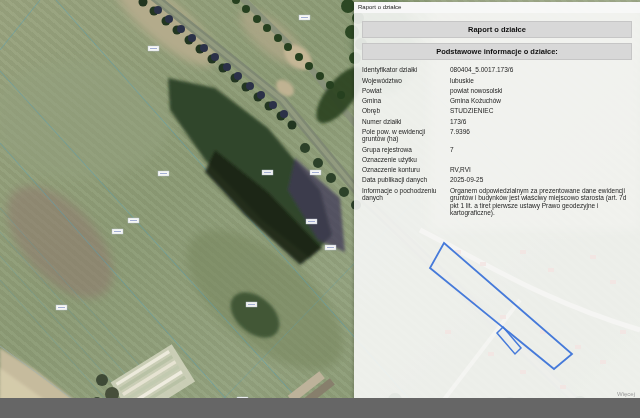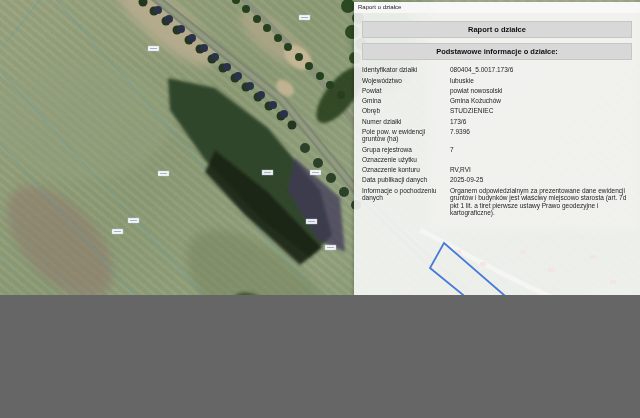--- a/index.html
+++ b/index.html
@@ -1,16 +1,16 @@
 <!DOCTYPE html>
 <html><head>
 <meta charset="utf-8">
 <style>
   html,body{margin:0;padding:0;background:#666;}
-  .stage{position:relative;width:640px;height:295px;overflow:hidden;
+  .stage{position:relative;width:640px;height:398px;overflow:hidden;
          font-family:"Liberation Sans",sans-serif;}
   
   .map-base{position:absolute;inset:0;
     background:linear-gradient(135deg,#99a37e 0%,#8c9b75 35%,#93a27e 60%,#879770 85%,#8fa078 100%);}
   .map-texture{position:absolute;inset:0;
     background:repeating-linear-gradient(40deg,rgba(255,255,255,.05) 0 3px,rgba(0,0,0,.05) 3px 7px);
     opacity:.6;}
   svg.map-art{position:absolute;left:0;top:0;}
   
   .panel{position:absolute;left:354px;top:2px;width:286px;height:398px;

